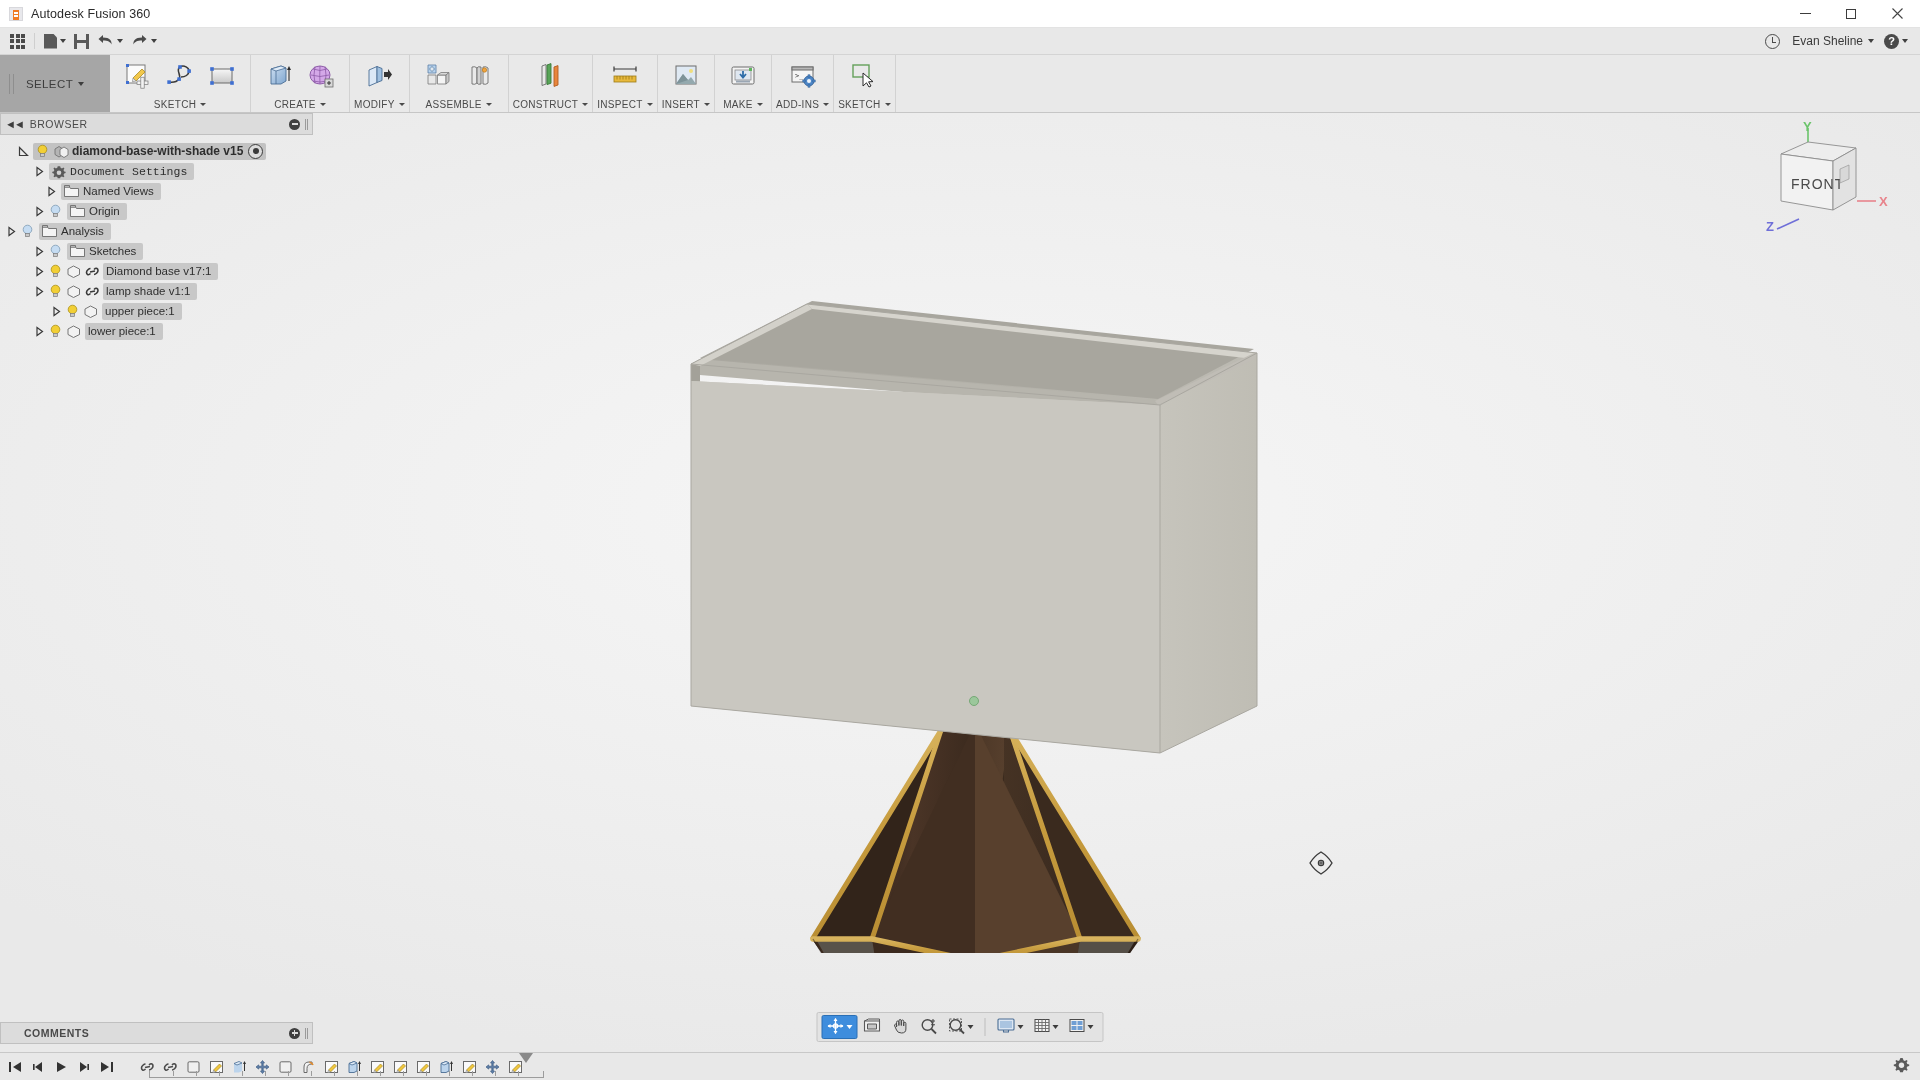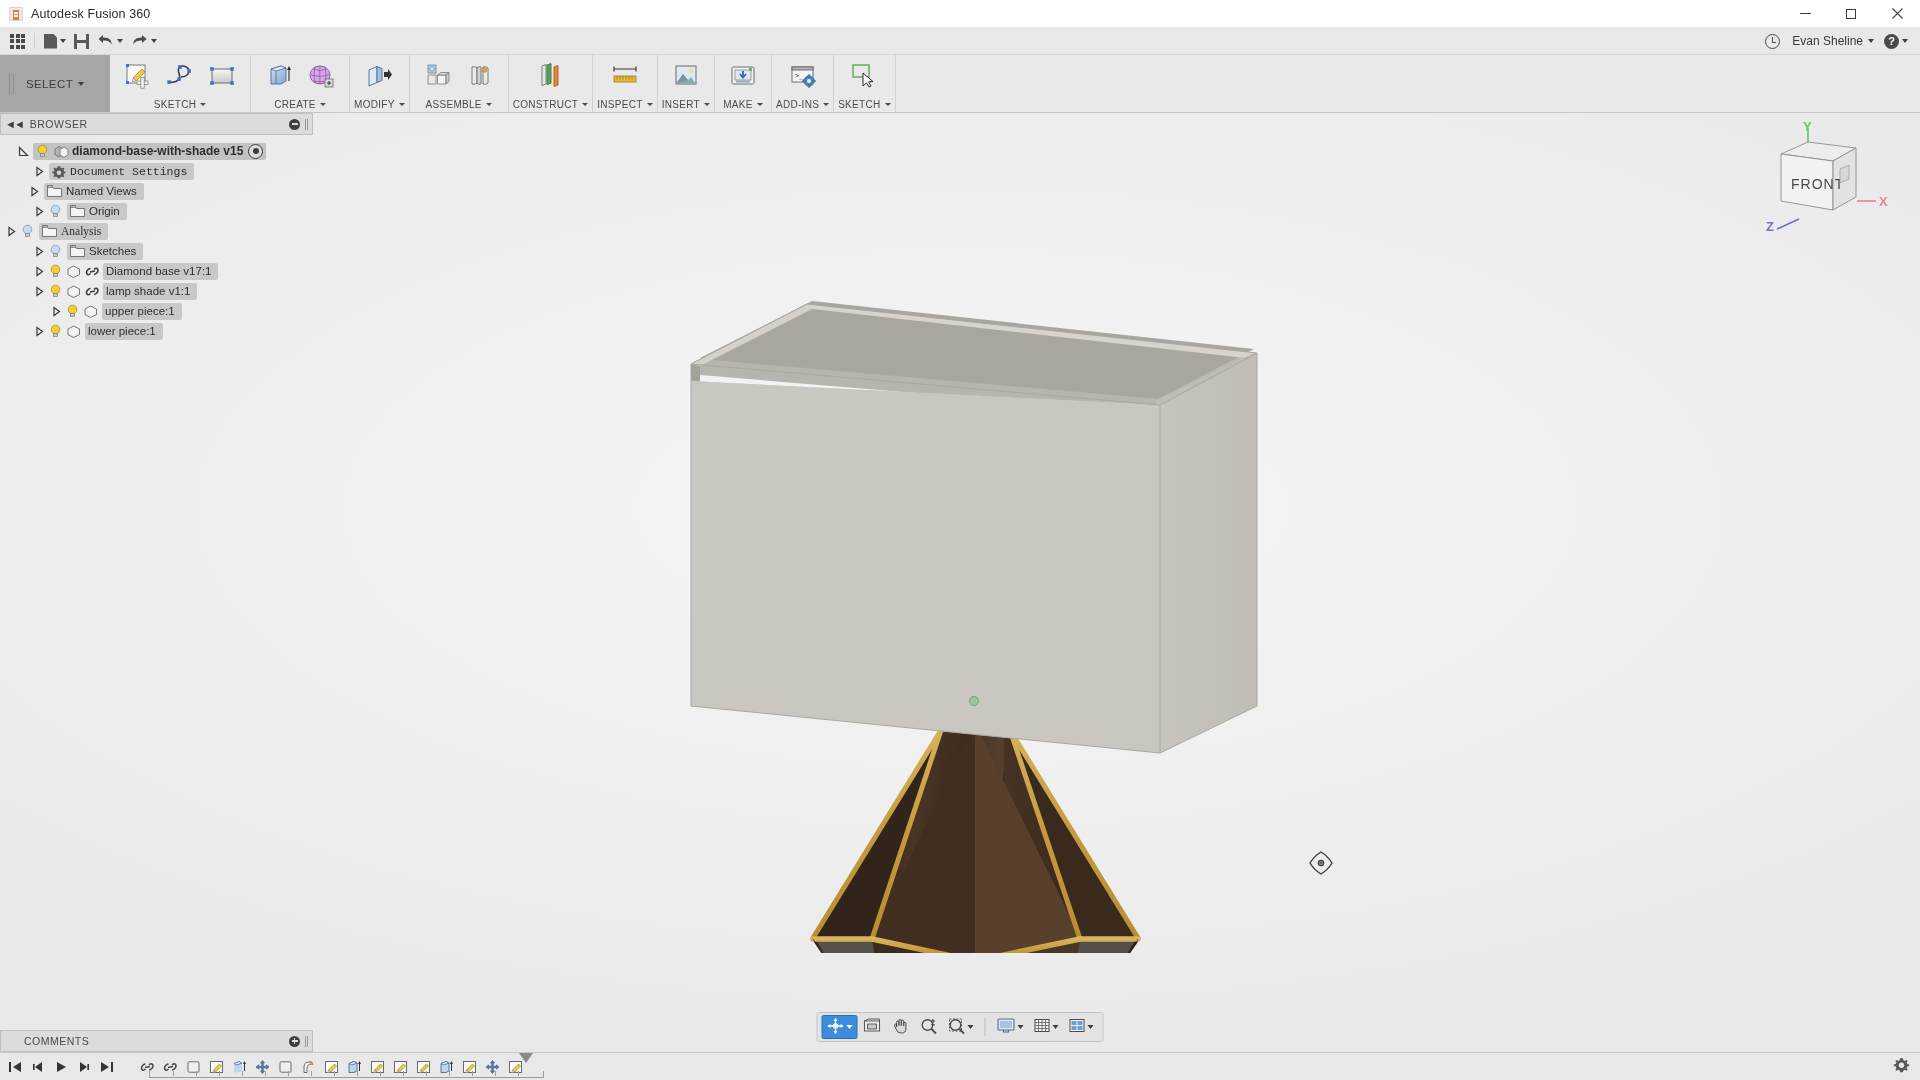--- a/index.html
+++ b/index.html
@@ -150,21 +150,21 @@
   .bulb { width:13px; height:14px; flex:none; }
   .folder { width:14px; height:12px; flex:none; }
   .compcube { width:13px; height:13px; flex:none; }
   .linkic { width:13px; height:12px; flex:none; }
   .gear { width:13px; height:13px; flex:none; }
   .eyeball { width:15px; height:15px; border-radius:50%; border:1.6px solid #3b3b3b;
              display:flex; align-items:center; justify-content:center; background:#dcdcdc; flex:none; }
   .eyeball i { width:6px; height:6px; border-radius:50%; background:#3b3b3b; display:block; }
 
   
-  .comments-panel { position:absolute; left:0; bottom:0; width:313px; z-index:5; }
+  .comments-panel { position:absolute; left:0; bottom:8px; width:313px; z-index:5;font-weight:bold; }
 
   
   .viewcube { position:absolute; right:18px; top:8px; width:150px; height:118px; }
 
   
   .orbit-cursor { position:absolute; left:1306px; top:735px; width:30px; height:30px; }
 
   
   .navbar {
     position:absolute; left:50%; transform:translateX(-50%); bottom:10px;
@@ -699,21 +699,21 @@
             <span class="gear">
               <svg width="14" height="14" viewBox="0 0 14 14">
                 <path d="M7 1.2 L8.3 1.2 L8.7 3 L10.2 3.7 L11.7 2.7 L12.8 3.8 L11.8 5.3 L12.5 6.8 L14 7.2 L14 8.5 L12.5 8.9 L11.8 10.4 L12.8 11.9 L11.7 13 L10.2 12 L8.7 12.7 L8.3 14 L7 14 L5.7 14 L5.3 12.7 L3.8 12 L2.3 13 L1.2 11.9 L2.2 10.4 L1.5 8.9 L0 8.5 L0 7.2 L1.5 6.8 L2.2 5.3 L1.2 3.8 L2.3 2.7 L3.8 3.7 L5.3 3 L5.7 1.2 Z" fill="#5a5a5a" transform="scale(0.95) translate(0.3,0)"></path>
                 <circle cx="7" cy="7.7" r="2.3" fill="#d0d0d0"></circle>
               </svg>
             </span>
             <span class="tw-label">Document Settings</span>
           </span>
         </div>
 
-        <div class="tree-row" style="padding-left:27px;">
+        <div class="tree-row" style="padding-left:44px;">
           <span class="tw-arrow">
             <svg width="9" height="11" viewBox="0 0 9 11">
                 <path d="M2 1.5 L7.5 5.5 L2 9.5 Z" fill="none" stroke="#3a3a3a" stroke-width="1.2"></path>
               </svg>
           </span>
           <span class="tw-chip">
             <span class="folder">
               <svg width="15" height="12" viewBox="0 0 15 12">
                 <path d="M0.5 2 L5.5 2 L6.5 3.5 L14.5 3.5 L14.5 11.5 L0.5 11.5 Z" fill="#f4f4f4" stroke="#6a6a6a" stroke-width=".9"></path>
                 <path d="M0.5 0.5 L5.5 0.5 L5.5 2 L0.5 2 Z" fill="#f4f4f4" stroke="#6a6a6a" stroke-width=".9"></path>
@@ -739,21 +739,21 @@
             <span class="folder">
               <svg width="15" height="12" viewBox="0 0 15 12">
                 <path d="M0.5 2 L5.5 2 L6.5 3.5 L14.5 3.5 L14.5 11.5 L0.5 11.5 Z" fill="#f4f4f4" stroke="#6a6a6a" stroke-width=".9"></path>
                 <path d="M0.5 0.5 L5.5 0.5 L5.5 2 L0.5 2 Z" fill="#f4f4f4" stroke="#6a6a6a" stroke-width=".9"></path>
               </svg>
             </span>
             <span class="tw-label">Origin</span>
           </span>
         </div>
 
-        <div class="tree-row" style="font-family:Liberation Serif, serif;">
+        <div class="tree-row" style="">
           <span class="tw-arrow">
             <svg width="9" height="11" viewBox="0 0 9 11">
                 <path d="M2 1.5 L7.5 5.5 L2 9.5 Z" fill="none" stroke="#3a3a3a" stroke-width="1.2"></path>
               </svg>
           </span>
           <span class="bulb" style="margin-right:2px">
             <svg width="13" height="14" viewBox="0 0 13 14">
               <circle cx="6.5" cy="5.5" r="4.3" fill="#c5dcf2" stroke="#7e9ab3" stroke-width=".8"></circle>
               <rect x="4.6" y="9.4" width="3.8" height="3" fill="#c9c9c9" stroke="#7a7a7a" stroke-width=".7"></rect>
             </svg>

